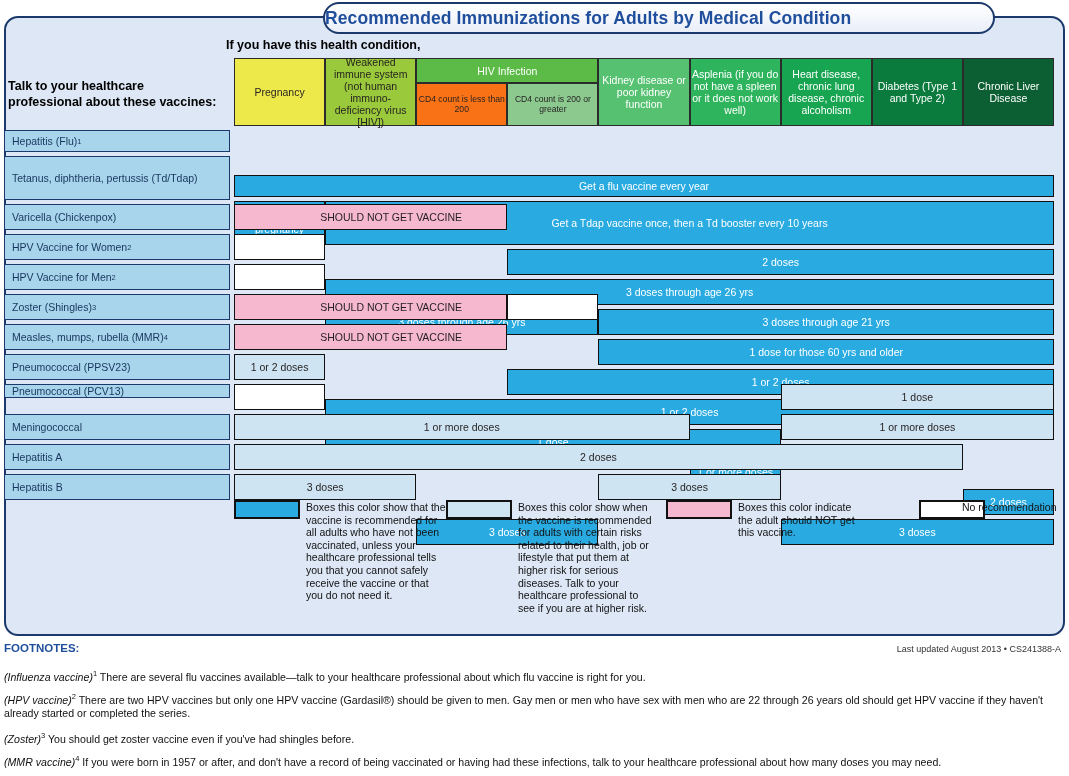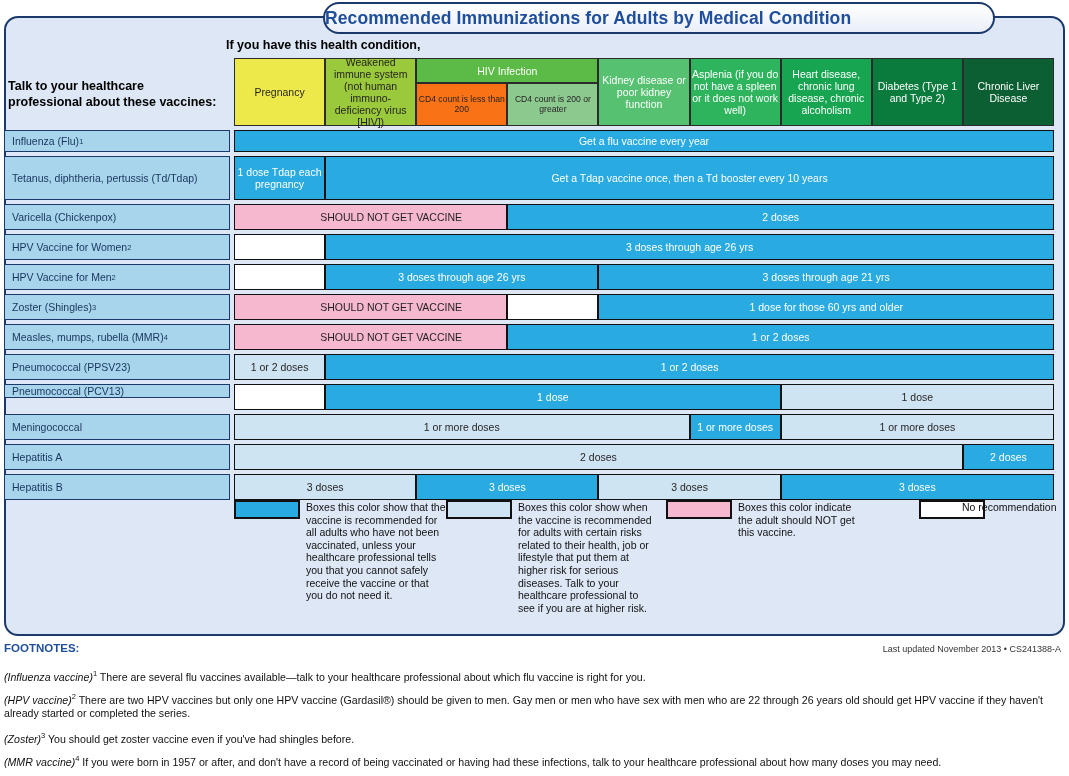--- a/index.html
+++ b/index.html
@@ -62,21 +62,21 @@
     font-size: 10.5px; color: #17365d;
   }
 
   .cell {
     position: absolute;
     border: 1px solid #111111;
     display: flex; align-items: center; justify-content: center;
     text-align: center;
     font-size: 10.5px; line-height: 12px;
   }
-  .c-blue   { background: #29ABE2; color: #ffffff; }
+  .c-blue   { background: #29ABE2; color: #ffffff; margin-top: 45px; }
   .c-ltblue { background: #CFE4F2; color: #231f20; }
   .c-pink   { background: #F5B8CE; color: #231f20; padding-left: 41px; }
   .c-white  { background: #FFFFFF; color: #231f20; }
 
   
   .legend-swatch {
     position: absolute; width: 66px; height: 19px;
     border: 2px solid #111111;
   }
   .legend-text {
@@ -116,21 +116,21 @@
     <div class="hdr-cell" style="left: 325.111px; top: 58px; width: 91.1111px; height: 68px; background: rgb(154, 202, 60); color: rgb(35, 31, 32);">Weakened immune system (not human immuno-deficiency virus [HIV])</div>
     <div class="hdr-cell" style="left: 416.222px; top: 58px; width: 182.222px; height: 25.16px; background: rgb(92, 187, 70); color: rgb(255, 255, 255);">HIV Infection</div>
     <div class="hdr-cell" style="left: 416.222px; top: 83.16px; width: 91.1111px; height: 42.84px; background: #f97316; color: rgb(35, 31, 32); font-size: 8.6px; line-height: 9.8px;">CD4 count is less than 200</div>
     <div class="hdr-cell" style="left: 507.333px; top: 83.16px; width: 91.1111px; height: 42.84px; background: rgb(140, 201, 143); color: rgb(35, 31, 32); font-size: 8.6px; line-height: 9.8px;">CD4 count is 200 or greater</div>
     <div class="hdr-cell" style="left: 598.444px; top: 58px; width: 91.1111px; height: 68px; background: rgb(86, 194, 113); color: rgb(255, 255, 255);">Kidney disease or poor kidney function</div>
     <div class="hdr-cell" style="left: 689.556px; top: 58px; width: 91.1111px; height: 68px; background: rgb(46, 180, 93); color: rgb(255, 255, 255);">Asplenia (if you do not have a spleen or it does not work well)</div>
     <div class="hdr-cell" style="left: 780.667px; top: 58px; width: 91.1111px; height: 68px; background: rgb(24, 165, 81); color: rgb(255, 255, 255);">Heart disease, chronic lung disease, chronic alcoholism</div>
     <div class="hdr-cell" style="left: 871.778px; top: 58px; width: 91.1111px; height: 68px; background: rgb(10, 122, 61); color: rgb(255, 255, 255);">Diabetes (Type 1 and Type 2)</div>
     <div class="hdr-cell" style="left: 962.889px; top: 58px; width: 91.1111px; height: 68px; background: rgb(11, 95, 50); color: rgb(255, 255, 255);">Chronic Liver Disease</div>
     <div class="rowlabel" style="left: 4px; top: 130px; width: 226px; height: 22px;">
-      <span>Influenza (Flu)</span>
+      <span>Hepatitis (Flu)</span>
       <sup>1</sup>
     </div>
     <div class="cell c-blue" style="left: 234px; top: 130px; width: 820px; height: 22px;">Get a flu vaccine every year</div>
     <div class="rowlabel" style="left: 4px; top: 156px; width: 226px; height: 44px;">
       <span>Tetanus, diphtheria, pertussis (Td/Tdap)</span>
     </div>
     <div class="cell c-blue" style="left: 234px; top: 156px; width: 91.1111px; height: 44px;">1 dose Tdap each pregnancy</div>
     <div class="cell c-blue" style="left: 325.111px; top: 156px; width: 728.889px; height: 44px;">Get a Tdap vaccine once, then a Td booster every 10 years</div>
     <div class="rowlabel" style="left: 4px; top: 204px; width: 226px; height: 26px;">
       <span>Varicella (Chickenpox)</span>
@@ -199,19 +199,19 @@
     <div class="legend-text" style="left: 306px; top: 501px; width: 140px;">Boxes this color show that the vaccine is recommended for all adults who have not been vaccinated, unless your healthcare professional tells you that you cannot safely receive the vaccine or that you do not need it.</div>
     <div class="legend-swatch" style="left: 446px; top: 500px; background: rgb(207, 228, 242);"></div>
     <div class="legend-text" style="left: 518px; top: 501px; width: 140px;">Boxes this color show when the vaccine is recommended for adults with certain risks related to their health, job or lifestyle that put them at higher risk for serious diseases. Talk to your healthcare professional to see if you are at higher risk.</div>
     <div class="legend-swatch" style="left: 666px; top: 500px; background: rgb(245, 184, 206);"></div>
     <div class="legend-text" style="left: 738px; top: 501px; width: 130px;">Boxes this color indicate the adult should NOT get this vaccine.</div>
     <div class="legend-swatch" style="left: 919px; top: 500px; background: rgb(255, 255, 255);"></div>
     <div class="legend-text" style="left: 962px; top: 501px; width: 104px;">No recommendation</div>
   </div>
 
 <div id="footnotes-head">FOOTNOTES:</div>
-<div id="last-updated">Last updated November 2013 • CS241388-A</div>
+<div id="last-updated">Last updated August 2013 • CS241388-A</div>
 <div id="footnotes">
     <div class="fn" style="top: 667px;"><i>(Influenza vaccine)</i><sup>1</sup><span> There are several flu vaccines available—talk to your healthcare professional about which flu vaccine is right for you.</span></div>
     <div class="fn" style="top: 690px;"><i>(HPV vaccine)</i><sup>2</sup><span> There are two HPV vaccines but only one HPV vaccine (Gardasil®) should be given to men. Gay men or men who have sex with men who are 22 through 26 years old should get HPV vaccine if they haven't already started or completed the series.</span></div>
     <div class="fn" style="top: 729px;"><i>(Zoster)</i><sup>3</sup><span>  You should get zoster vaccine even if you've had shingles before.</span></div>
     <div class="fn" style="top: 752px;"><i>(MMR vaccine)</i><sup>4</sup><span> If you were born in 1957 or after, and don't have a record of being vaccinated or having had these infections, talk to your healthcare professional about how many doses you may need.</span></div>
   </div>
 
 </body></html>

